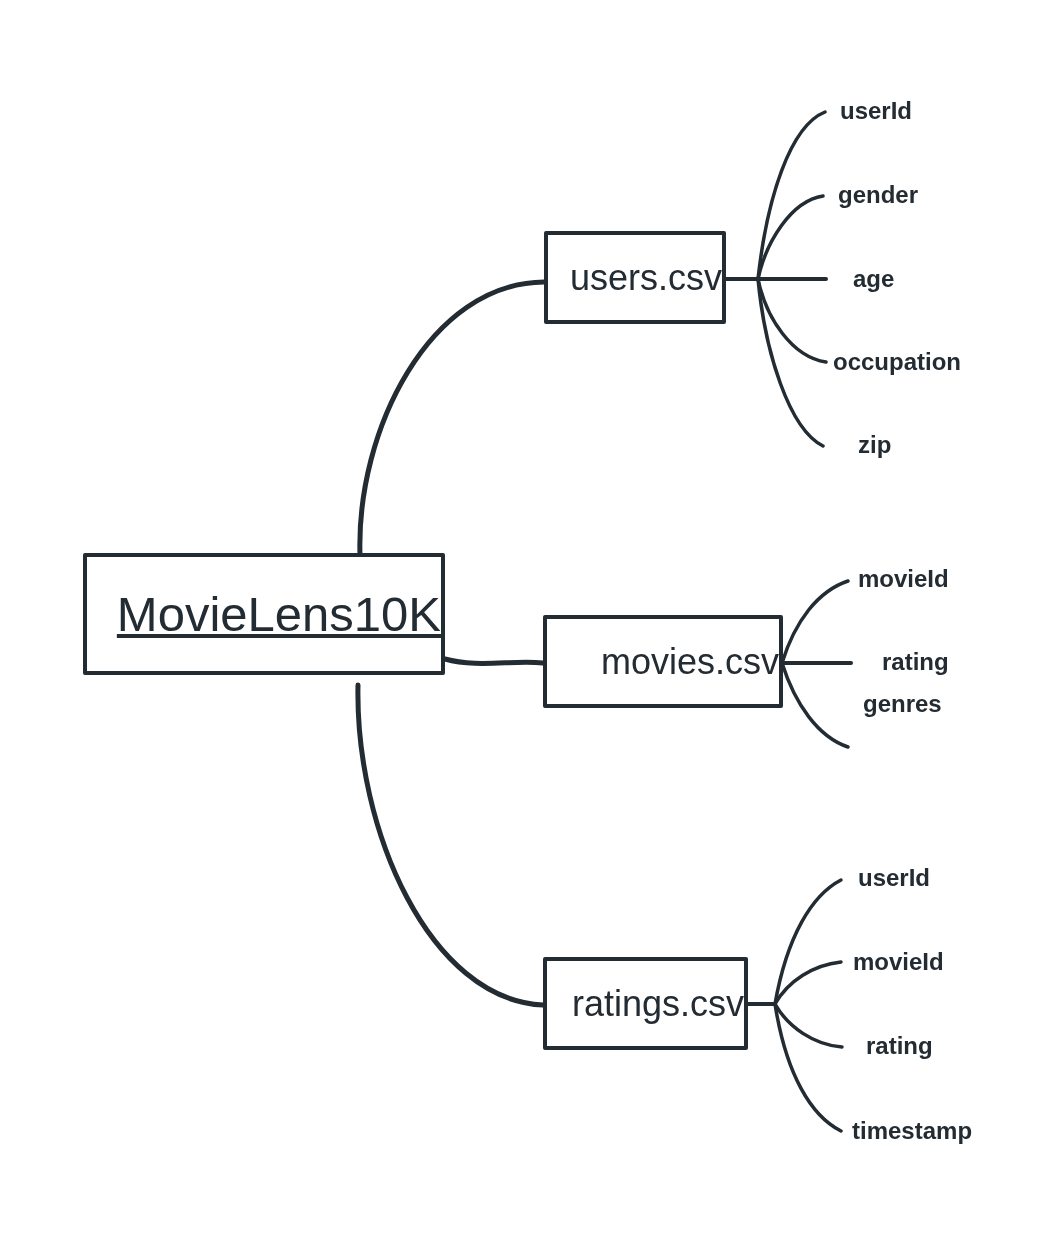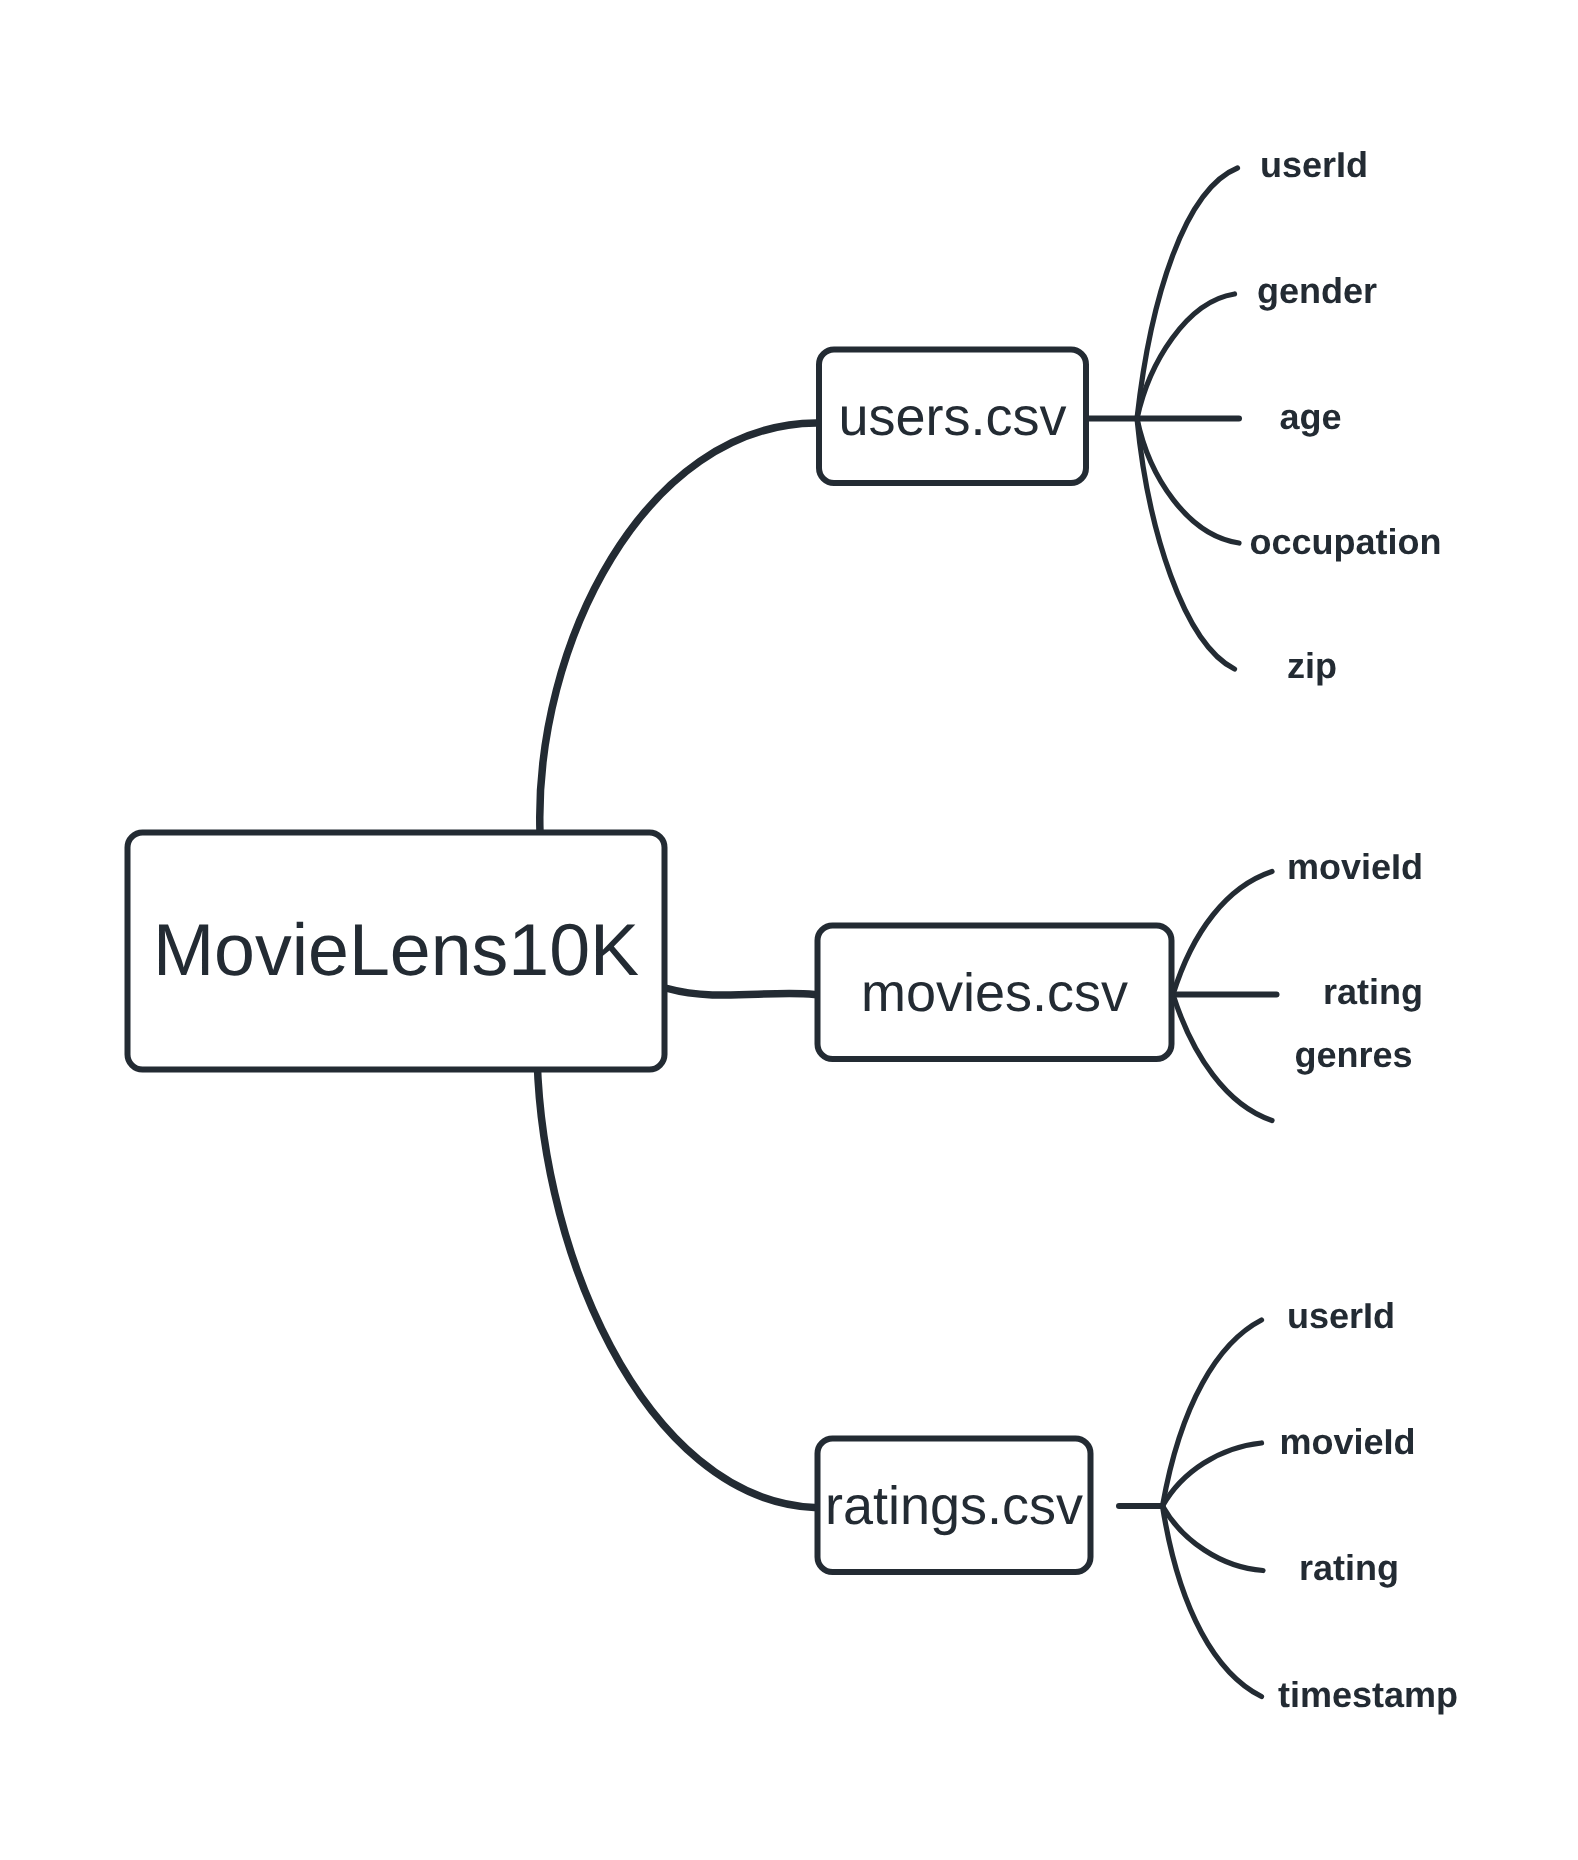--- a/index.html
+++ b/index.html
@@ -25,31 +25,31 @@
     stroke-linecap: round;
   }
   path.edge-main { stroke-width: 5px; }
   path.edge-stub { stroke-width: 4px; }
   path.edge-leaf-line { stroke-width: 4px; }
   path.edge-leaf { stroke-width: 3.5px; }
   .node {
     position: absolute;
     background: var(--bg);
     border: 4px solid var(--ink);
-    border-radius: 12px;
+    border-radius: 2px;
     display: flex;
     align-items: center;
-    justify-content: center;
+    justify-content: flex-end;
     white-space: nowrap;
     line-height: 1;
   }
-  .node-root  { left: 83px;  top: 553px; width: 362px; height: 162px; font-size: 49px; }
+  .node-root  { left: 83px;  top: 553px; width: 362px; height: 122px; font-size: 49px; text-decoration: underline; }
   .node-users { left: 544px; top: 231px; width: 182px; height: 93px;  font-size: 36px; }
   .node-movies{ left: 543px; top: 615px; width: 240px; height: 93px;  font-size: 36px; }
-  .node-ratings{ left: 543px; top: 957px; width: 186px; height: 93px; font-size: 36px; }
+  .node-ratings{ left: 543px; top: 957px; width: 205px; height: 93px; font-size: 36px; }
   .leaf {
     position: absolute;
     font-size: 24px;
     line-height: 1;
     transform: translateY(-50%);
     white-space: nowrap;
     color: var(--ink);
     font-weight: bold;
   }
 </style>

